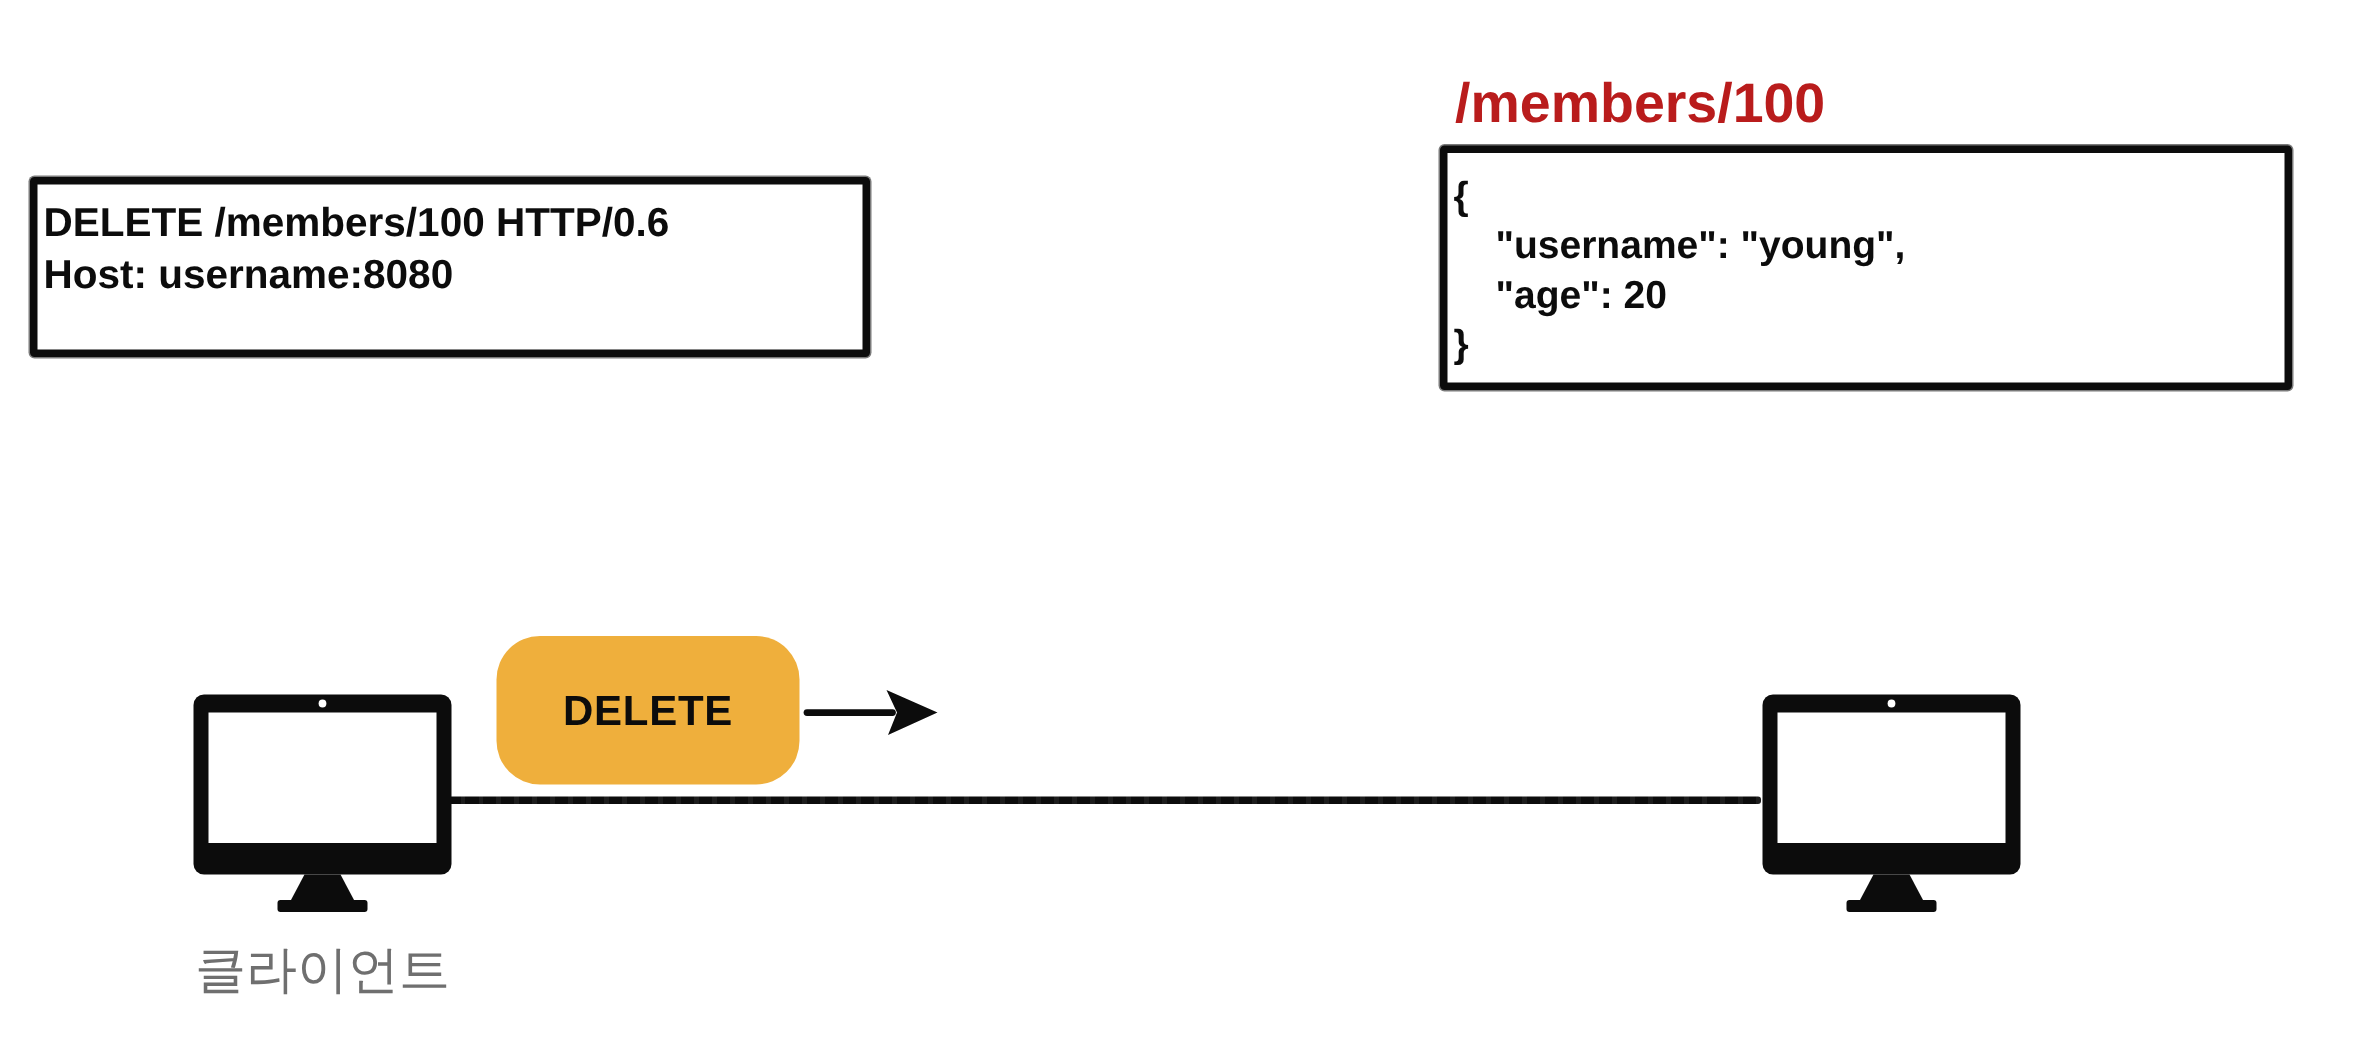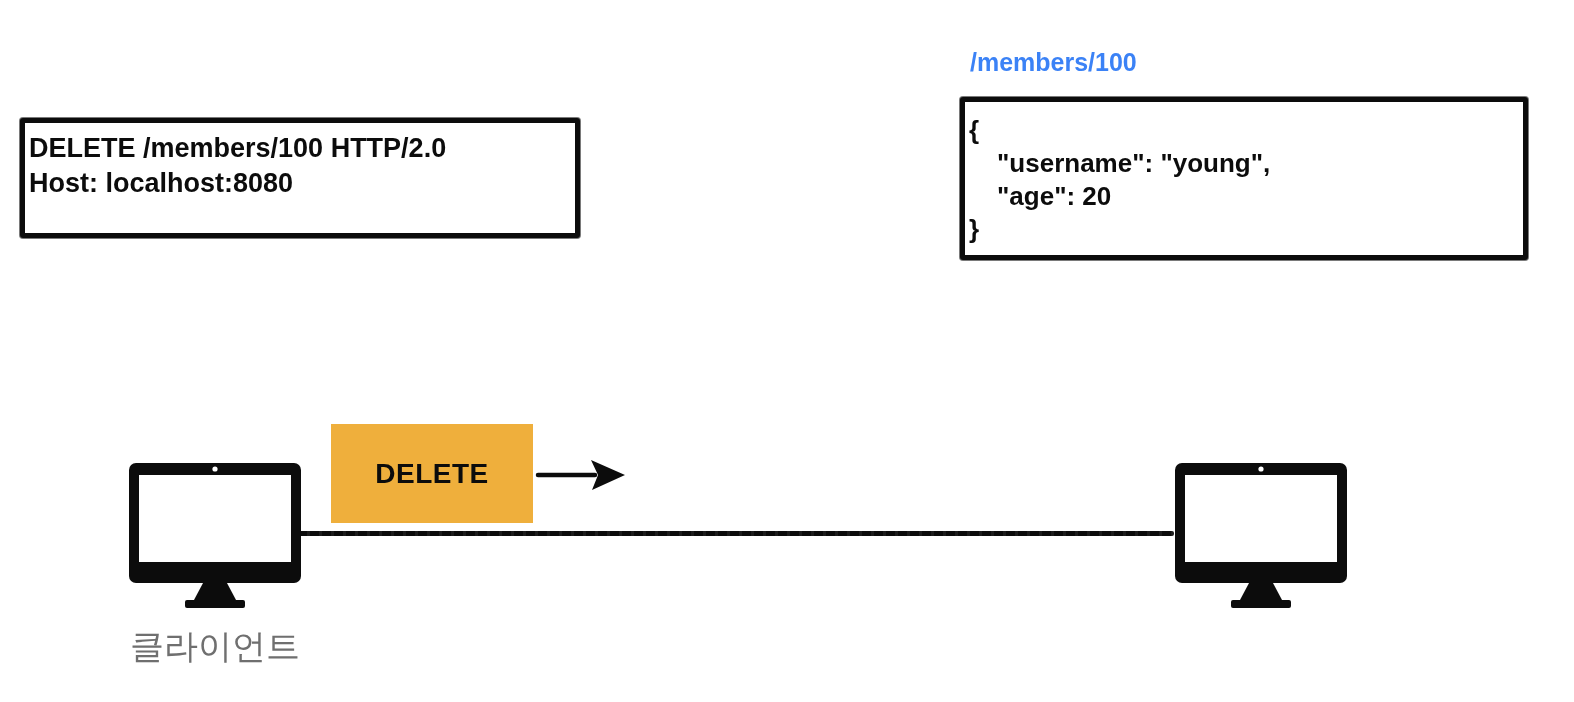--- a/index.html
+++ b/index.html
@@ -36,23 +36,23 @@
     font-size: 27px;
     font-weight: 700;
     line-height: 35px;
     white-space: nowrap;
   }
 
   .resource-title {
     position: absolute;
     left: 970px;
     top: 48px;
-    font-size: 25px;
+    font-size: 37px;
     font-weight: 700;
-    color: #3b82f6;
+    color: #b91c1c;
     text-align: center;
   }
 
   .resource-box {
     left: 960px;
     top: 97px;
     width: 568px;
     height: 163px;
     padding: 12px 6px 0 4px;
     font-size: 26px;
@@ -82,20 +82,21 @@
     width: 202px;
     height: 99px;
     background: #efaf3c;
     display: flex;
     align-items: center;
     justify-content: center;
     font-size: 28px;
     font-weight: 700;
     color: #0c0c0c;
     letter-spacing: 0.5px;
+    border-radius: 29px;
   }
 
   .arrow {
     position: absolute;
     left: 535px;
     top: 455px;
   }
 
   .node-icon { position: absolute; }
   .node-icon.client { left: 128px; top: 462px; }
@@ -112,22 +113,22 @@
   }
   .node-label.client { left: 65px; text-align: center; }
   .node-label.server { left: 1112px; }
 </style>
 </head>
 <body>
 
 <div class="canvas">
 
   <div class="sketch request-box">
-    <div>DELETE /members/100 HTTP/2.0</div>
-    <div>Host: localhost:8080</div>
+    <div>DELETE /members/100 HTTP/0.6</div>
+    <div>Host: username:8080</div>
   </div>
 
   <div class="resource-title">/members/100</div>
 
   <div class="sketch resource-box">
     <div>{</div>
     <div class="indent">"username": "young",</div>
     <div class="indent">"age": 20</div>
     <div>}</div>
   </div>

